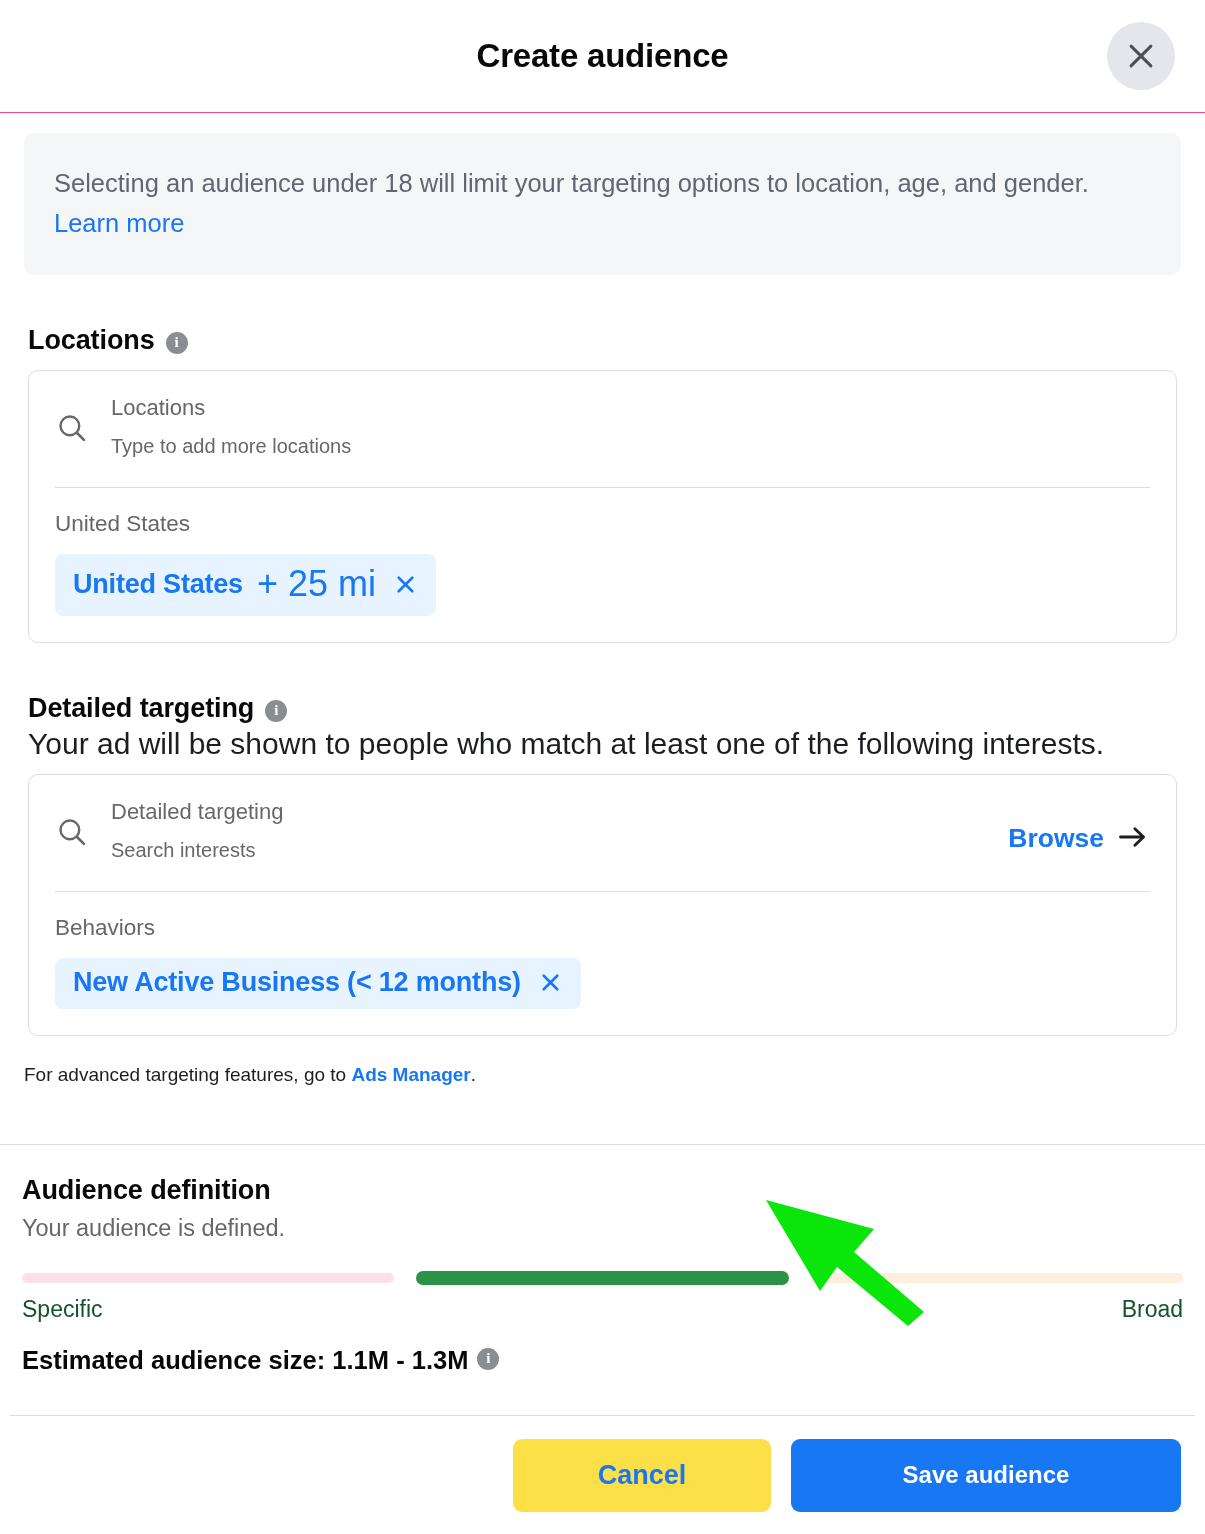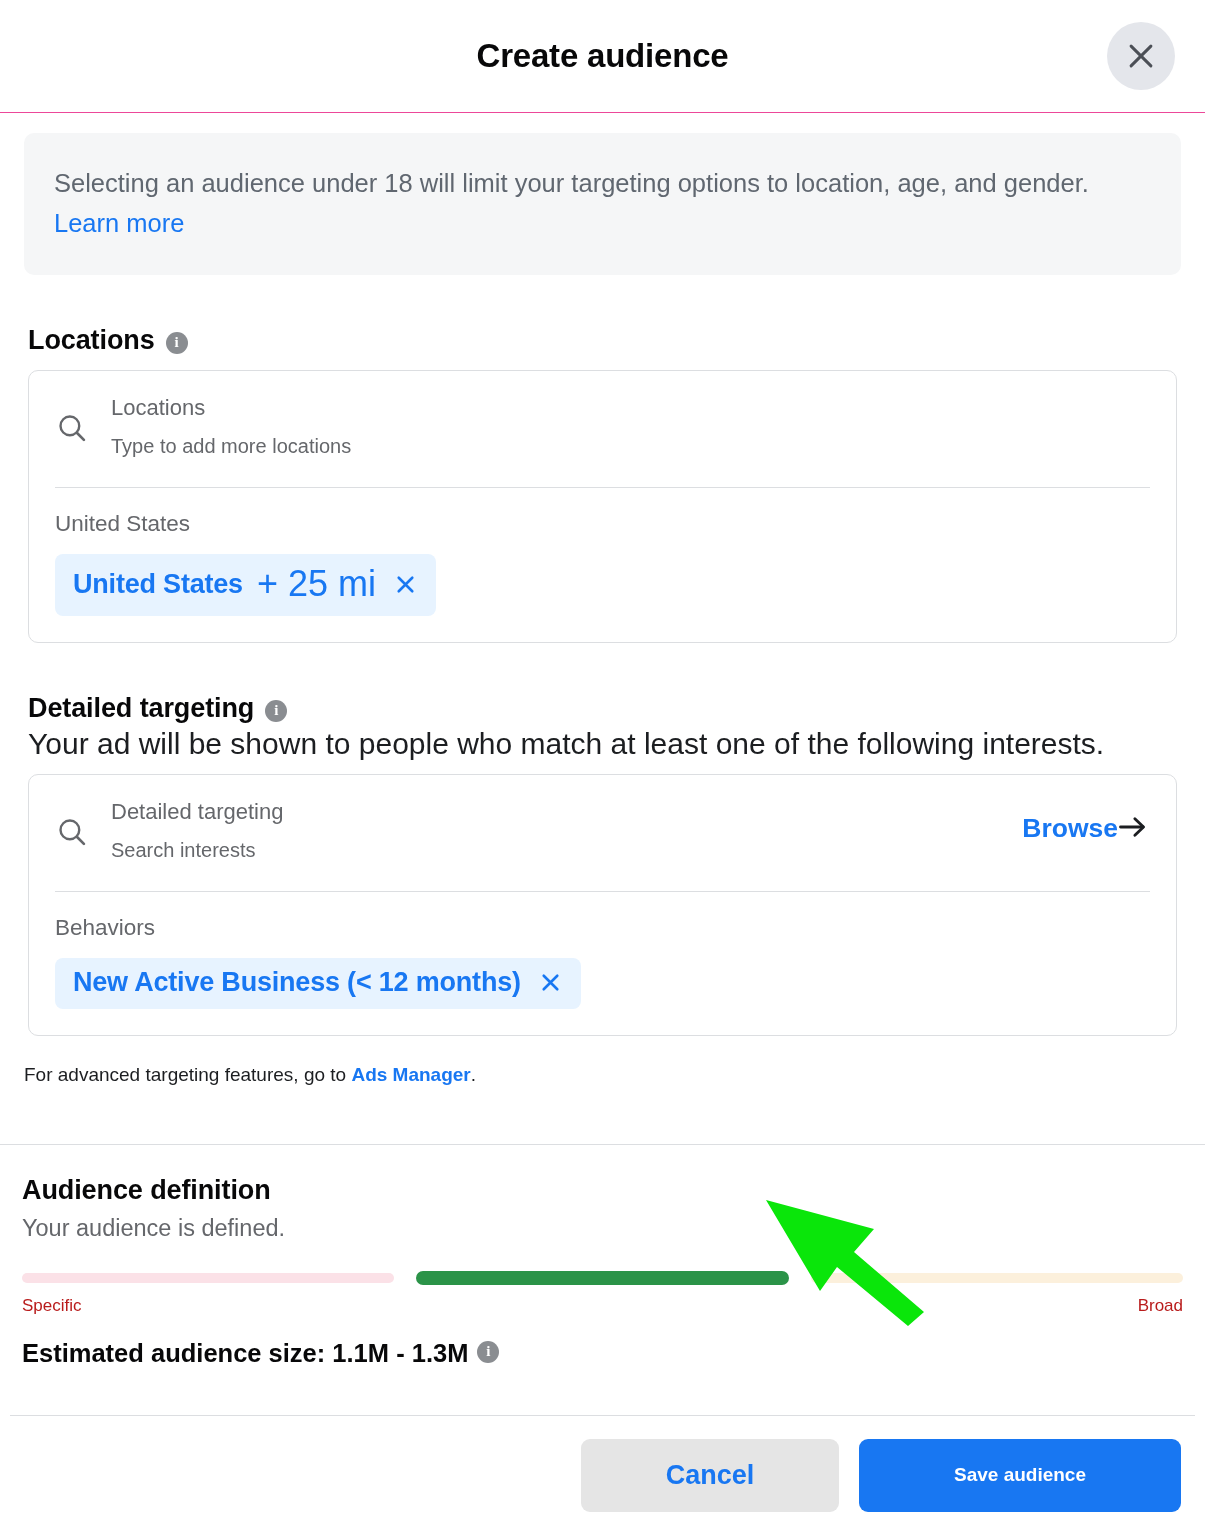--- a/index.html
+++ b/index.html
@@ -145,23 +145,24 @@
   }
   .field-placeholder {
     font-size: 20px;
     color: #65676b;
     line-height: 46px;
     margin-top: 0px;
   }
   .browse-link {
     position: absolute;
     right: 28px;
-    top: 38px;
-    display: flex;
-    align-items: center;
+    top: 48px;
+    display: flex;
+    align-items: center;
+    gap: 14px;
     cursor: pointer;
   }
   .browse-text {
     font-size: 26.5px;
     font-weight: bold;
     color: #1877f2;
   }
 
   .field-divider {
     height: 1px;
@@ -256,22 +257,22 @@
   .meter-seg.active   { height: 14px; background: #2b9348; }
   .meter-seg.broad    { height: 10px; background: #fcf0dc; }
   .meter-gap { flex: 0 0 22px; }
 
   .meter-labels {
     display: flex;
     justify-content: space-between;
     margin-top: 11px;
   }
   .meter-label {
-    font-size: 17px;
-    color: #b91c1c;
+    font-size: 23px;
+    color: #14532d;
   }
   .est-size {
     margin-top: 23px;
     font-size: 25.5px;
     font-weight: bold;
     color: #080809;
     display: flex;
     align-items: flex-start;
     gap: 9px;
   }
@@ -287,31 +288,31 @@
     gap: 20px;
   }
   .btn {
     border: none;
     border-radius: 9px;
     cursor: pointer;
     font-family: "Liberation Sans", sans-serif;
     font-weight: bold;
   }
   .btn-cancel {
-    background: #e5e5e5;
+    background: #fde047;
     color: #1877f2;
     font-size: 27px;
     width: 258px;
     height: 73px;
   }
   .btn-save {
     background: #1877f2;
     color: #ffffff;
-    font-size: 19px;
-    width: 322px;
+    font-size: 24px;
+    width: 390px;
     height: 73px;
   }
 
   
   .annot-arrow {
     position: absolute;
     left: 762px;
     top: 1081px;
     width: 200px;
     height: 132px;

